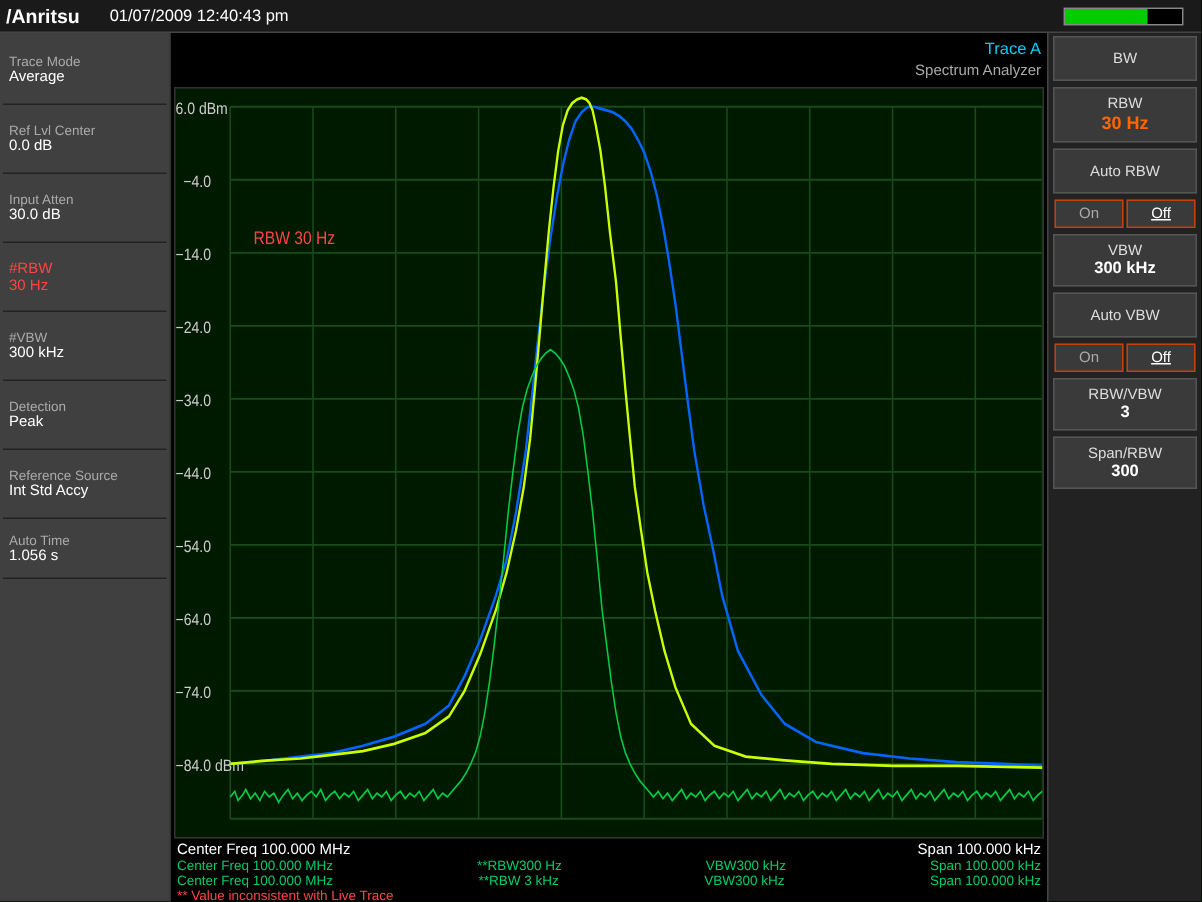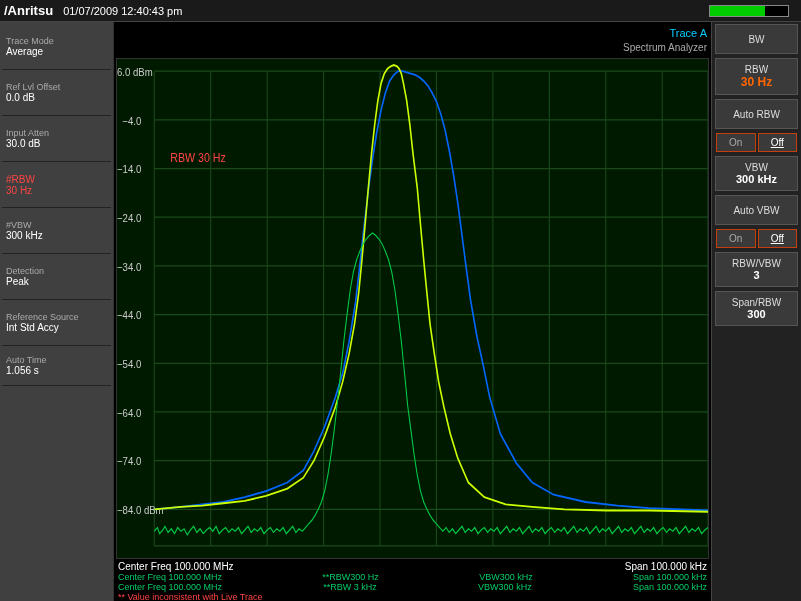--- a/index.html
+++ b/index.html
@@ -19,21 +19,21 @@
       align-items: center;
       height: 22px;
       background: #1a1a1a;
       border-bottom: 1px solid #444;
       padding: 0 4px;
     }
     #logo {
       color: #fff;
       font-size: 13px;
       font-weight: bold;
-      margin-right: 10px;
+      margin-right: 20px;
     }
     #datetime {
       color: #fff;
       font-size: 11px;
       flex: 1;
     }
     #battery-bar {
       width: 80px;
       height: 12px;
       border: 1px solid #888;
@@ -150,21 +150,21 @@
       display: flex;
       justify-content: space-between;
     }
     .bottom-line5 {
       color: #ff4444;
       font-size: 9px;
     }
 
     
     #right-sidebar {
-      width: 90px;
+      width: 103px;
       background: #222;
       display: flex;
       flex-direction: column;
       border-left: 1px solid #444;
     }
     .menu-btn {
       background: #3a3a3a;
       border: 1px solid #555;
       color: #fff;
       font-size: 10px;
@@ -245,21 +245,21 @@
 </div>
 
 <div id="main-layout">
 
   <div id="left-sidebar">
     <div class="sidebar-label">
       <span class="label-title">Trace Mode</span>
       <span class="label-value">Average</span>
     </div>
     <div class="sidebar-label">
-      <span class="label-title">Ref Lvl Offset</span>
+      <span class="label-title">Ref Lvl Center</span>
       <span class="label-value">0.0 dB</span>
     </div>
     <div class="sidebar-label">
       <span class="label-title">Input Atten</span>
       <span class="label-value">30.0 dB</span>
     </div>
     <div class="sidebar-label">
       <span class="label-red">#RBW</span>
       <span class="label-red">30 Hz</span>
     </div>

